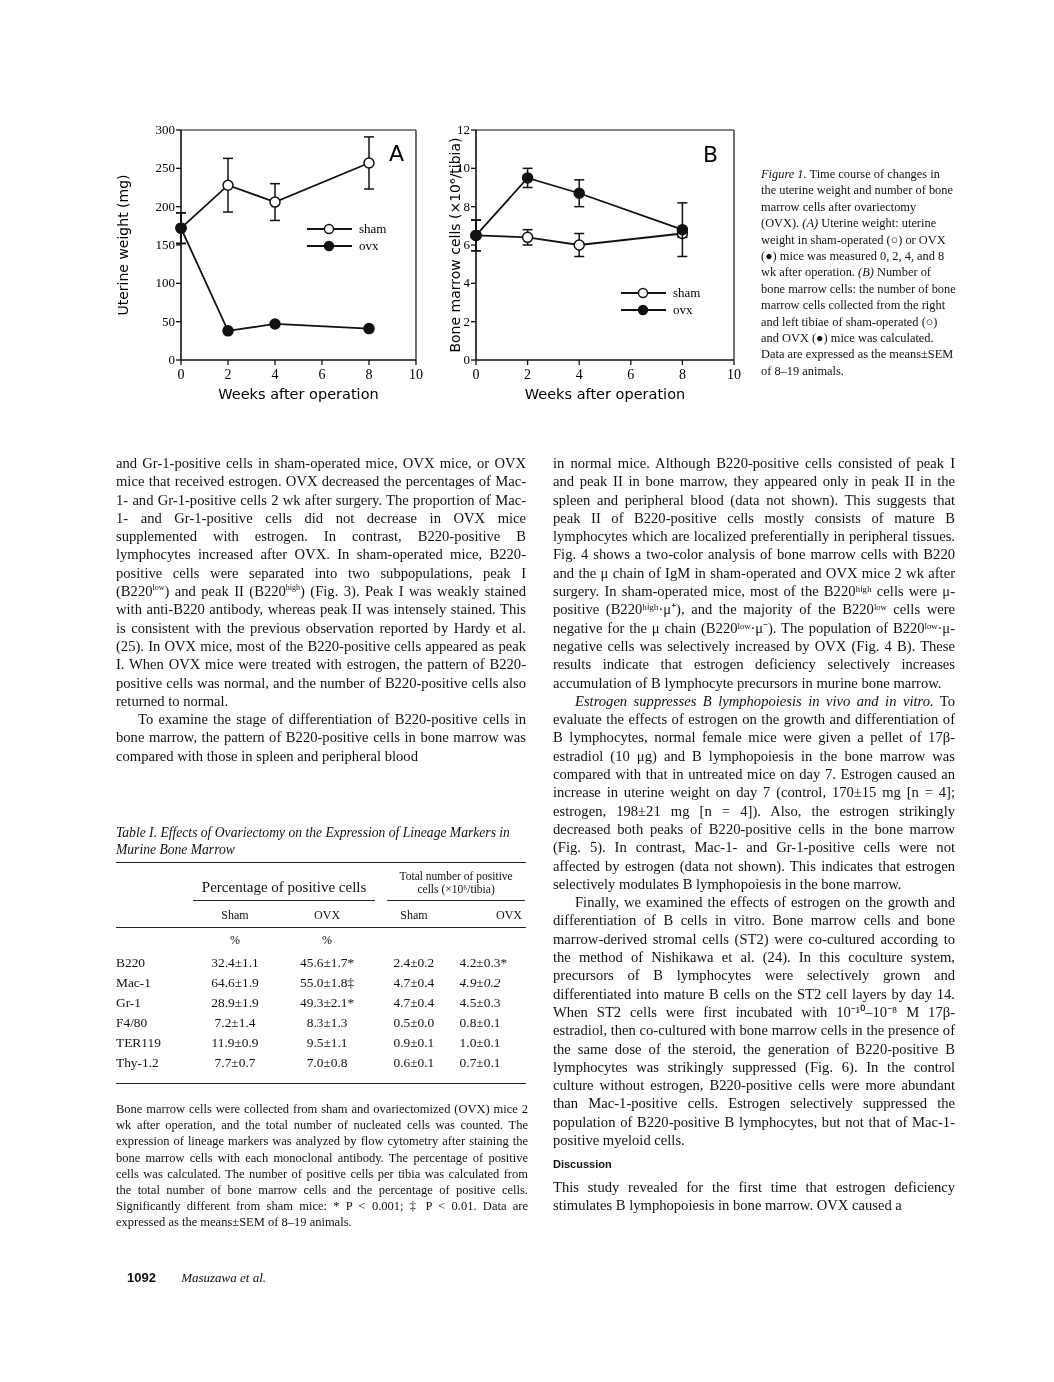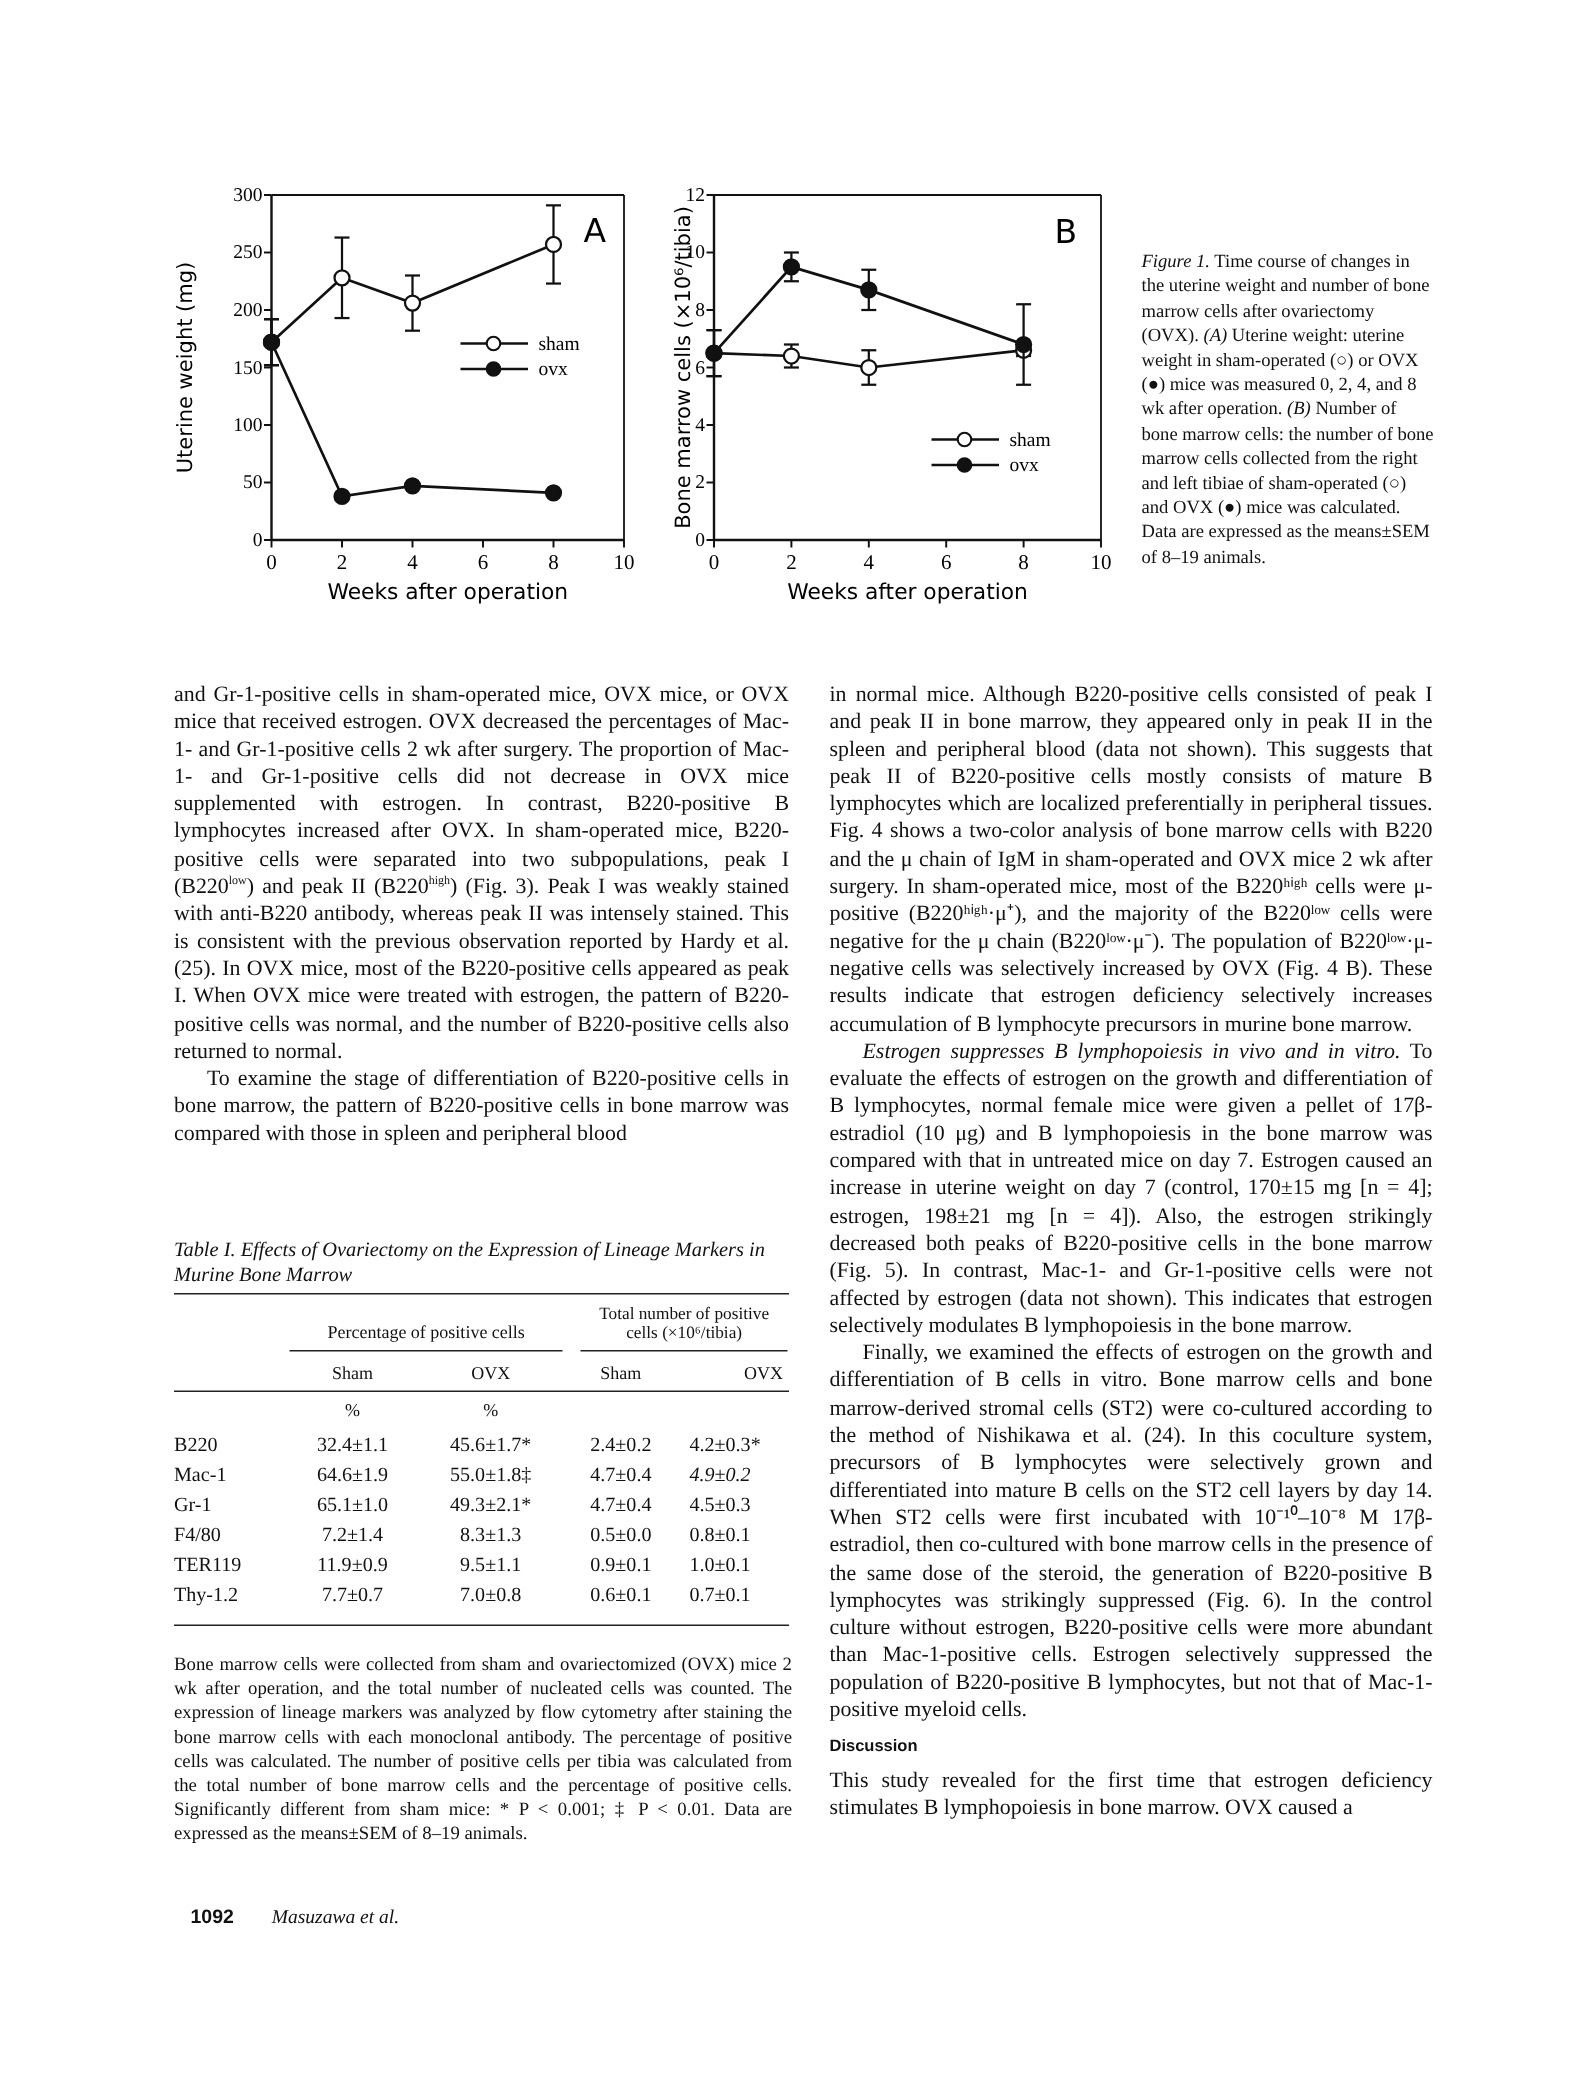--- a/index.html
+++ b/index.html
@@ -181,21 +181,21 @@
 
 <div class="table-title">Table I. Effects of Ovariectomy on the Expression of Lineage Markers in Murine Bone Marrow</div>
 
 <table class="t1">
   <tbody>
       <tr>
         <td colspan="5" style="border-top:1.5px solid #222;height:6px"></td>
       </tr>
   <tr style="height:36px">
     <td style="width:76px"></td>
-    <td colspan="2" style="text-align:center;vertical-align:bottom;padding-bottom:4px"><span style="display:inline-block;border-bottom:1px solid #222;padding:0 6px 4px;width:170px;font-size:12px">Percentage of positive cells</span></td>
+    <td colspan="2" style="text-align:center;vertical-align:bottom;padding-bottom:4px"><span style="display:inline-block;border-bottom:1px solid #222;padding:0 6px 4px;width:170px;font-size:15px">Percentage of positive cells</span></td>
     <td colspan="2" style="text-align:center;vertical-align:bottom;padding-bottom:4px;padding-left:10px"><span style="display:inline-block;border-bottom:1px solid #222;padding:0 4px 4px;width:130px;font-size:11.5px;line-height:13px">Total number of positive cells (×10⁶/tibia)</span></td>
   </tr>
   <tr style="height:22px;font-size:12px;border-bottom:1.5px solid #222">
     <td></td>
     <td style="text-align:center">Sham</td>
     <td style="text-align:center">OVX</td>
     <td style="text-align:center;padding-left:10px">Sham</td>
     <td style="text-align:right;padding-right:4px">OVX</td>
   </tr>
   <tr style="height:26px;font-size:12px">
@@ -216,21 +216,21 @@
       </tr>
       <tr style="height: 20px;">
         <td>Mac-1</td>
         <td style="text-align: center;">64.6±1.9</td>
         <td style="text-align: center;">55.0±1.8‡</td>
         <td style="text-align: center; padding-left: 10px;">4.7±0.4</td>
         <td style="text-align: left; padding-left: 18px; font-style: italic;">4.9±0.2</td>
       </tr>
       <tr style="height: 20px; margin-left: 46px;">
         <td>Gr-1</td>
-        <td style="text-align: center;">65.1±1.0</td>
+        <td style="text-align: center;">28.9±1.9</td>
         <td style="text-align: center;">49.3±2.1*</td>
         <td style="text-align: center; padding-left: 10px;">4.7±0.4</td>
         <td style="text-align: left; padding-left: 18px;">4.5±0.3</td>
       </tr>
       <tr style="height: 20px;">
         <td>F4/80</td>
         <td style="text-align: center;">7.2±1.4</td>
         <td style="text-align: center; margin-top: 40px;">8.3±1.3</td>
         <td style="text-align: center; padding-left: 10px;">0.5±0.0</td>
         <td style="text-align: left; padding-left: 18px;">0.8±0.1</td>

